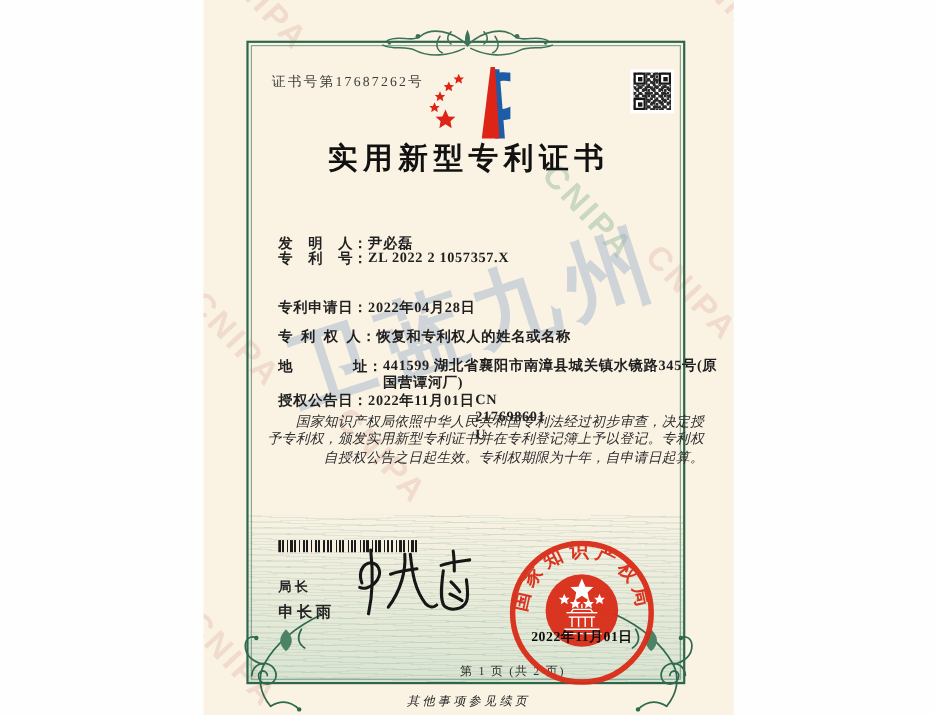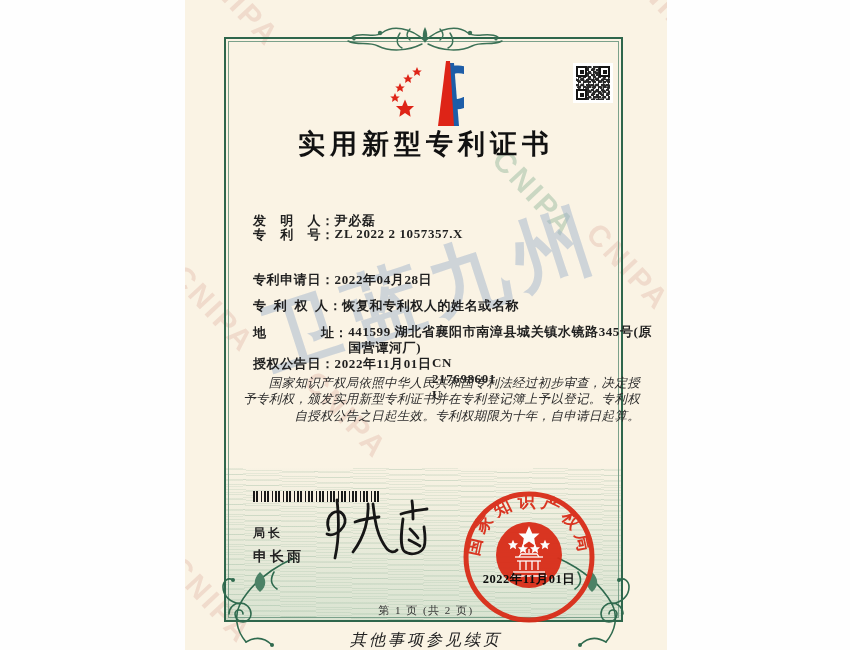--- a/index.html
+++ b/index.html
@@ -65,22 +65,22 @@
   .director-name{position:absolute;left:68px;top:548px;font-family:Liberation Serif, serif;
     font-size:14px;font-weight:600;letter-spacing:3px;color:#242424;z-index:4;}
 
   .signature{position:absolute;left:128px;top:492px;z-index:5;}
 
   .seal{position:absolute;left:269px;top:482px;z-index:6;opacity:.95;}
   .seal-date{position:absolute;left:264px;top:571px;width:160px;text-align:center;font-size:12.5px;
     font-weight:bold;color:#0d0d0d;letter-spacing:0.5px;z-index:7;}
 
   .page-info{position:absolute;left:0;top:603px;width:482px;text-align:center;font-size:11px;
-    letter-spacing:1.5px;color:#333;z-index:4;}
-  .footer-note{position:absolute;left:0;top:630px;width:482px;text-align:center;font-size:16px;
+    letter-spacing:1.5px;color:#333;z-index:4;padding-left:40px;}
+  .footer-note{position:absolute;left:0;top:630px;width:482px;text-align:center;font-size:11px;
     font-style:italic;letter-spacing:3px;color:#222;z-index:4;}
 </style>
 </head>
 <body>
 
 <div class="canvas">
   <div class="page">
 
     <div class="wm wm-pink" style="left:0px;top:-14px">CNIPA</div>
     <div class="wm wm-pink" style="left:428px;top:-12px">CNIPA</div>
@@ -130,20 +130,21 @@
         <path d="M30,62 m-11,0 a11,11 0 1 1 22,0 a8,8 0 1 1 -16,0 a4,4 0 1 1 8,0"></path>
         <path d="M50,40 C43,34 43,27 50,20 C57,27 57,34 50,40 Z" fill="#4c8266" stroke="none"></path>
         <path d="M30,52 C20,50 13,44 13,35 C13,29 18,25 23,28"></path>
         <path d="M36,90 C46,84 55,86 62,93"></path>
         <path d="M64,20 C60,27 61,33 67,37"></path>
         <circle cx="23" cy="28" r="2" fill="#2f6a4e" stroke="none"></circle>
         <circle cx="62" cy="93" r="2" fill="#2f6a4e" stroke="none"></circle>
       </g>
     </svg>
 
+    <div class="cert-no">证书号第17687262号</div>
 
     <div class="qr">
       <div class="qr-noise"></div>
       <i class="f f-tl"></i>
       <i class="f f-tr"></i>
       <i class="f f-bl"></i>
     </div>
 
     <svg class="logo" width="76" height="72" viewBox="0 0 76 72">
       <defs>

